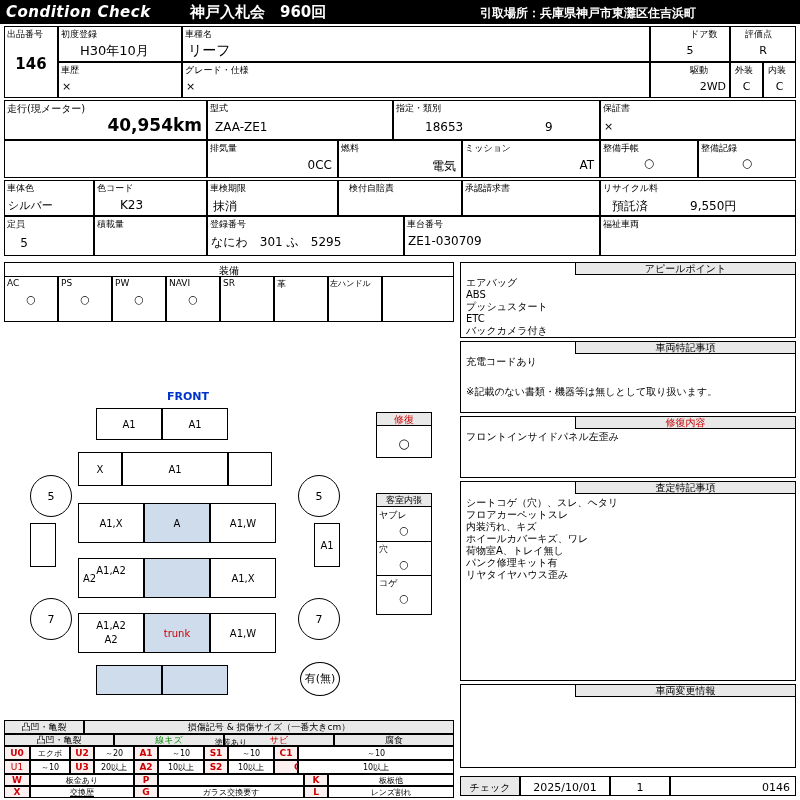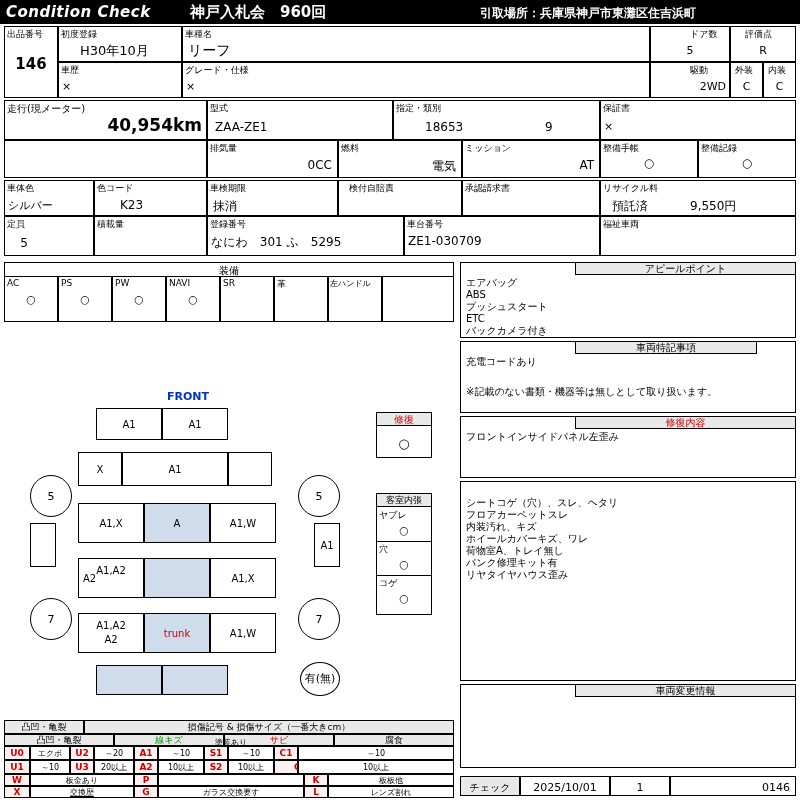--- a/index.html
+++ b/index.html
@@ -229,34 +229,35 @@
   <div class="hdrband" style="left:575px;top:262px;width:221px;height:13px;line-height:12px;">アピールポイント</div>
   <ul class="list" style="position:absolute;left:466px;top:277px;width:320px;">
     <li>エアバッグ</li>
     <li>ABS</li>
     <li>プッシュスタート</li>
     <li>ETC</li>
     <li>バックカメラ付き</li>
   </ul>
 
   <div class="bx" style="left:460px;top:341px;width:336px;height:72px;"></div>
-  <div class="hdrband" style="left:575px;top:341px;width:182px;height:13px;line-height:12px;">車両特記事項</div>
+  <div class="hdrband" style="left:575px;top:341px;width:221px;height:13px;line-height:12px;">車両特記事項</div>
   <ul class="list" style="position:absolute;left:466px;top:356px;width:320px;">
     <li>充電コードあり</li>
     <li style="height:18px;">&nbsp;</li>
     <li>※記載のない書類・機器等は無しとして取り扱います。</li>
   </ul>
 
   <div class="bx" style="left:460px;top:416px;width:336px;height:62px;"></div>
   <div class="hdrband" style="left:575px;top:416px;width:221px;height:13px;line-height:12px;color:#cc0000;">修復内容</div>
   <ul class="list" style="position:absolute;left:466px;top:431px;width:320px;">
     <li>フロントインサイドパネル左歪み</li>
   </ul>
 
   <div class="bx" style="left:460px;top:481px;width:336px;height:200px;"></div>
+  <div class="hdrband" style="left:575px;top:481px;width:221px;height:13px;line-height:12px;">査定特記事項</div>
   <ul class="list" style="position:absolute;left:466px;top:497px;width:320px;">
     <li>シートコゲ（穴）、スレ、ヘタリ</li>
     <li>フロアカーペットスレ</li>
     <li>内装汚れ、キズ</li>
     <li>ホイールカバーキズ、ワレ</li>
     <li>荷物室A、トレイ無し</li>
     <li>パンク修理キット有</li>
     <li>リヤタイヤハウス歪み</li>
   </ul>
 
@@ -355,21 +356,21 @@
   <div class="lbl" style="left:204px;top:748px;width:24px;text-align:center;font-size:9px;color:#cc0000;font-weight:bold;">S1</div>
   <div class="bx" style="left:228px;top:746px;width:46px;height:14px;"></div>
   <div class="lbl" style="left:228px;top:748px;width:46px;text-align:center;font-size:8px;">～10</div>
 
   <div class="bx" style="left:274px;top:746px;width:24px;height:14px;background:#fdf0f0;"></div>
   <div class="lbl" style="left:274px;top:748px;width:24px;text-align:center;font-size:9px;color:#cc0000;font-weight:bold;">C1</div>
   <div class="bx" style="left:298px;top:746px;width:156px;height:14px;"></div>
   <div class="lbl" style="left:298px;top:748px;width:156px;text-align:center;font-size:8px;">～10</div>
 
   <div class="bx" style="left:4px;top:760px;width:26px;height:14px;background:#fdf0f0;"></div>
-  <div class="lbl" style="left:4px;top:762px;width:26px;text-align:center;font-size:9px;color:#cc0000;font-weight:bold;">U1</div>
+  <div class="lbl" style="left:4px;top:762px;width:26px;text-align:center;font-size:9px;color:#cc0000;font-weight:normal;">U1</div>
   <div class="bx" style="left:30px;top:760px;width:40px;height:14px;"></div>
   <div class="lbl" style="left:30px;top:762px;width:40px;text-align:center;font-size:8px;">～10</div>
   <div class="bx" style="left:70px;top:760px;width:24px;height:14px;background:#fdf0f0;"></div>
   <div class="lbl" style="left:70px;top:762px;width:24px;text-align:center;font-size:9px;color:#cc0000;font-weight:bold;">U3</div>
   <div class="bx" style="left:94px;top:760px;width:40px;height:14px;"></div>
   <div class="lbl" style="left:94px;top:762px;width:40px;text-align:center;font-size:8px;">20以上</div>
 
   <div class="bx" style="left:134px;top:760px;width:24px;height:14px;background:#fdf0f0;"></div>
   <div class="lbl" style="left:134px;top:762px;width:24px;text-align:center;font-size:9px;color:#cc0000;font-weight:bold;">A2</div>
   <div class="bx" style="left:158px;top:760px;width:46px;height:14px;"></div>

